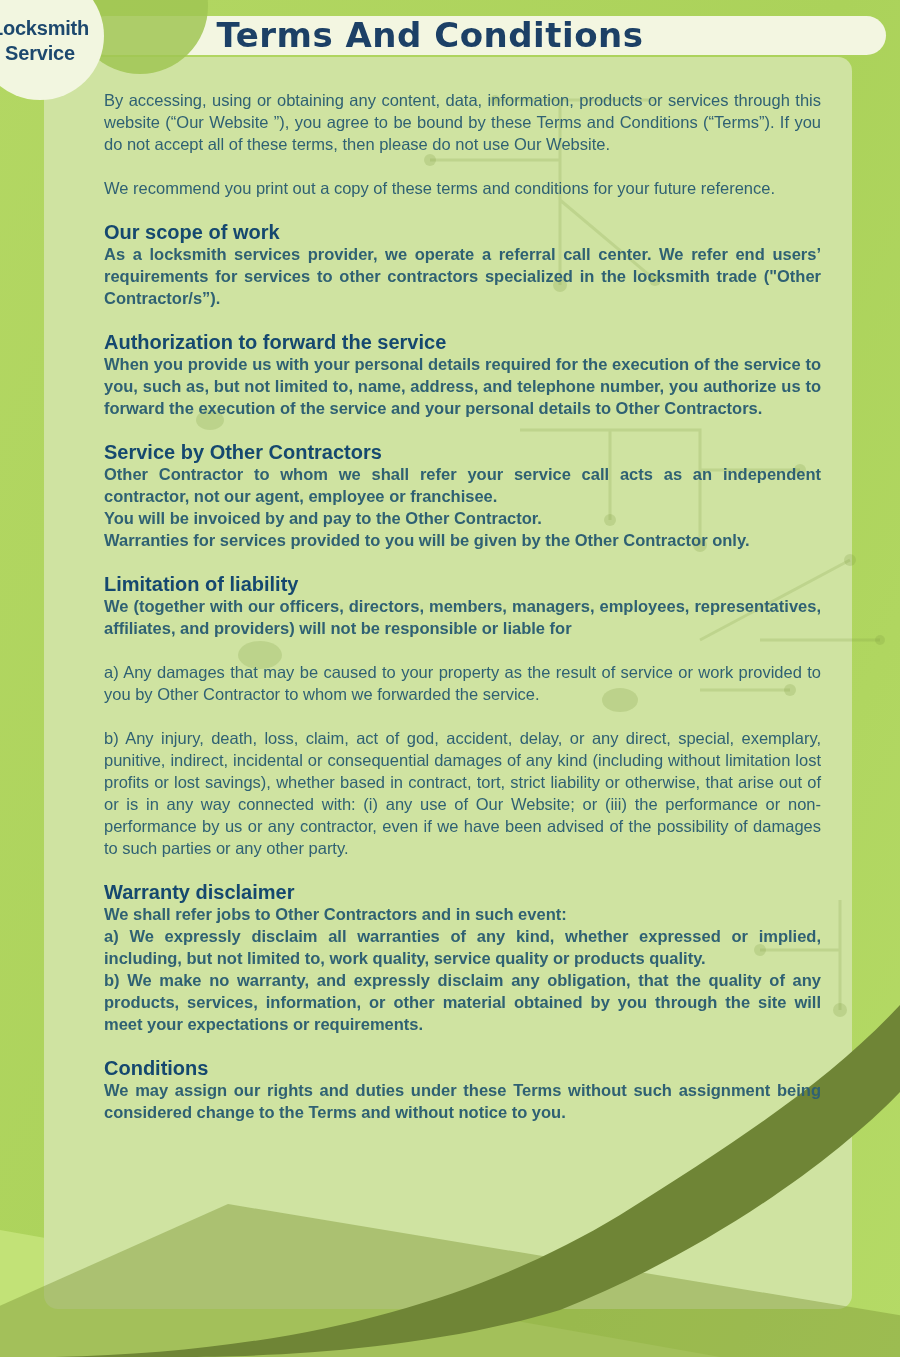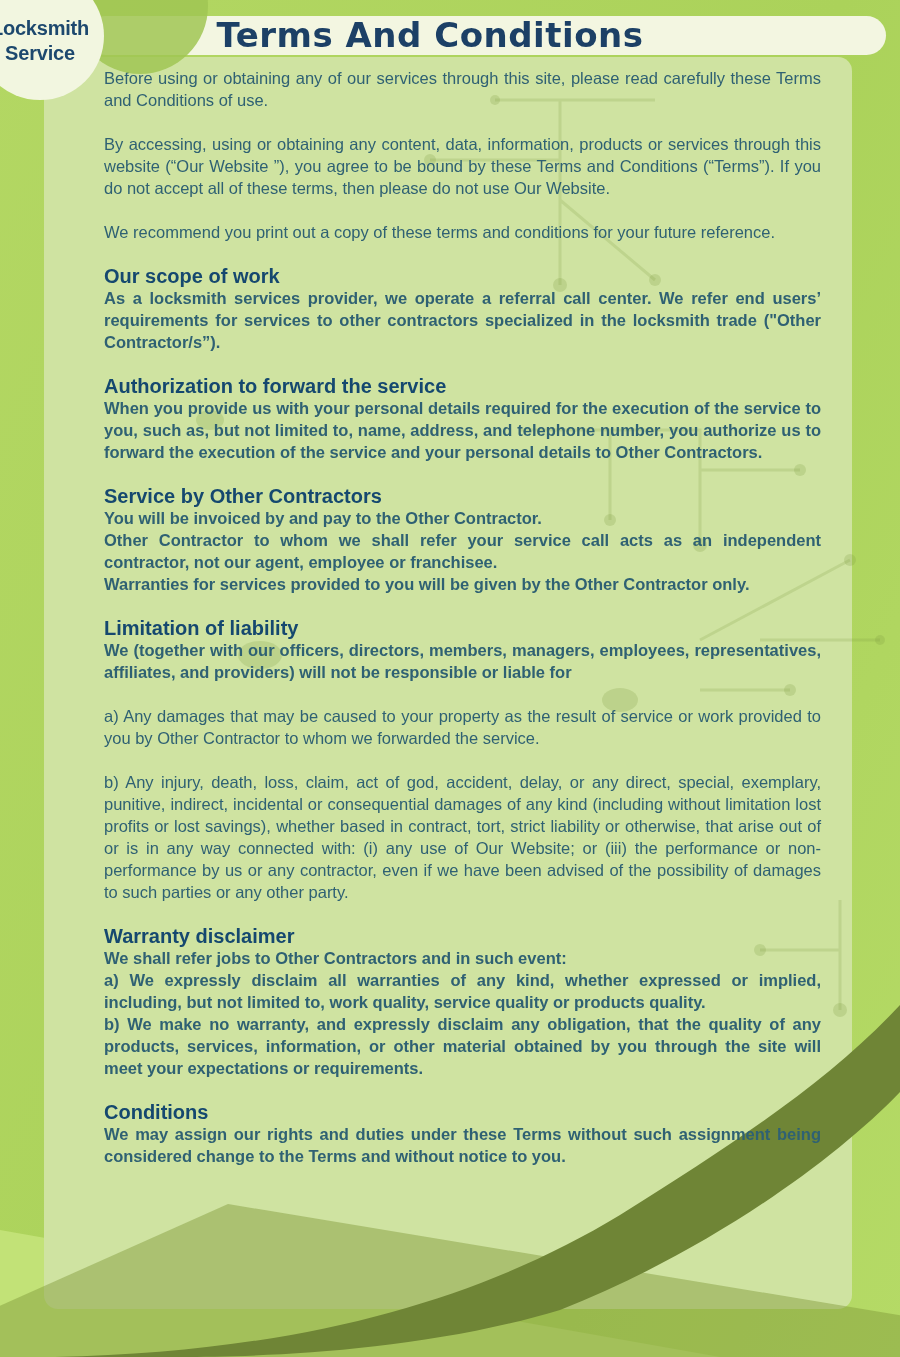--- a/index.html
+++ b/index.html
@@ -83,33 +83,32 @@
         <circle cx="840" cy="1010" r="7"></circle>
       <ellipse cx="260" cy="655" rx="22" ry="14"></ellipse>
       <ellipse cx="620" cy="700" rx="18" ry="12"></ellipse>
       <ellipse cx="210" cy="420" rx="14" ry="10"></ellipse>
     </g>
     <polygon points="228,1204 905,1316 905,1357 -5,1357 -5,1308" fill="#7e9638" opacity="0.45"></polygon>
     <path d="M55,1357 C300,1352 480,1300 620,1215 C740,1140 830,1080 900,1005 L900,1092 C830,1165 700,1255 560,1310 C420,1352 260,1357 180,1357 Z" fill="#6f8536"></path>
   </svg>
 
   <div class="content">
-    <p class="first">Before using or obtaining any of our services through this site, please read carefully these Terms and Conditions of use.</p>
     <p>By accessing, using or obtaining any content, data, information, products or services through this website (“Our Website ”), you agree to be bound by these Terms and Conditions (“Terms”). If you do not accept all of these terms, then please do not use Our Website.</p>
     <p>We recommend you print out a copy of these terms and conditions for your future reference.</p>
 
     <h3>Our scope of work</h3>
     <p class="tight">As a locksmith services provider, we operate a referral call center. We refer end users’ requirements for services to other contractors specialized in the locksmith trade ("Other Contractor/s”).</p>
 
     <h3>Authorization to forward the service</h3>
     <p class="tight">When you provide us with your personal details required for the execution of the service to you, such as, but not limited to, name, address, and telephone number, you authorize us to forward the execution of the service and your personal details to Other Contractors.</p>
 
     <h3>Service by Other Contractors</h3>
+    <p class="tight">Other Contractor to whom we shall refer your service call acts as an independent contractor, not our agent, employee or franchisee.</p>
     <p class="tight">You will be invoiced by and pay to the Other Contractor.</p>
-    <p class="tight">Other Contractor to whom we shall refer your service call acts as an independent contractor, not our agent, employee or franchisee.</p>
     <p class="tight">Warranties for services provided to you will be given by the Other Contractor only.</p>
 
     <h3>Limitation of liability</h3>
     <p class="tight">We (together with our officers, directors, members, managers, employees, representatives, affiliates, and providers) will not be responsible or liable for</p>
     <p>a) Any damages that may be caused to your property as the result of service or work provided to you by Other Contractor to whom we forwarded the service.</p>
     <p>b) Any injury, death, loss, claim, act of god, accident, delay, or any direct, special, exemplary, punitive, indirect, incidental or consequential damages of any kind (including without limitation lost profits or lost savings), whether based in contract, tort, strict liability or otherwise, that arise out of or is in any way connected with: (i) any use of Our Website; or (iii) the performance or non-performance by us or any contractor, even if we have been advised of the possibility of damages to such parties or any other party.</p>
 
     <h3>Warranty disclaimer</h3>
     <p class="tight">We shall refer jobs to Other Contractors and in such event:</p>
     <p class="tight">a) We expressly disclaim all warranties of any kind, whether expressed or implied, including, but not limited to, work quality, service quality or products quality.</p>

